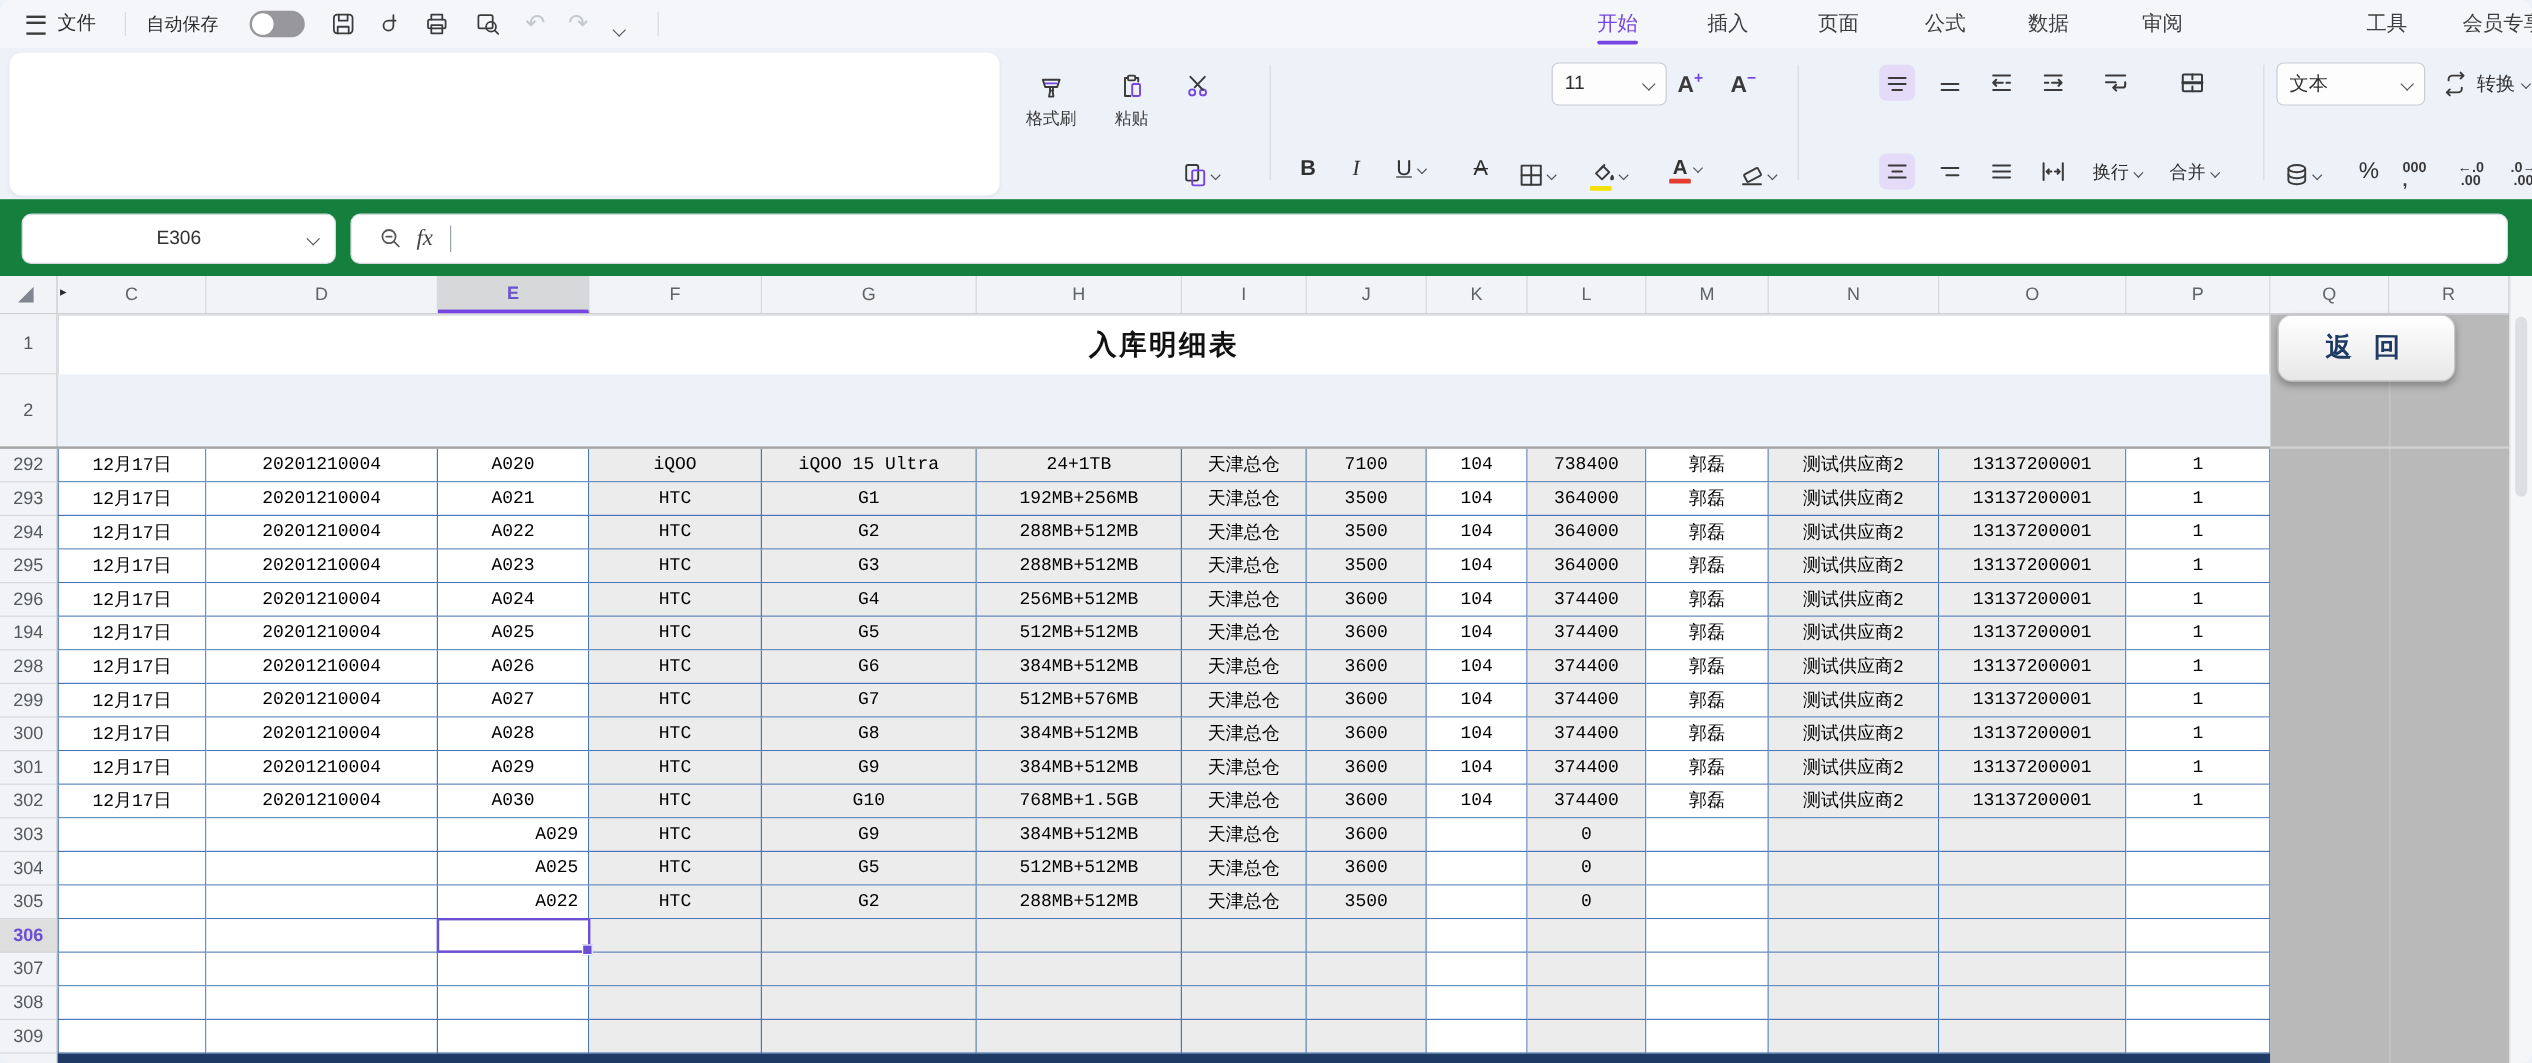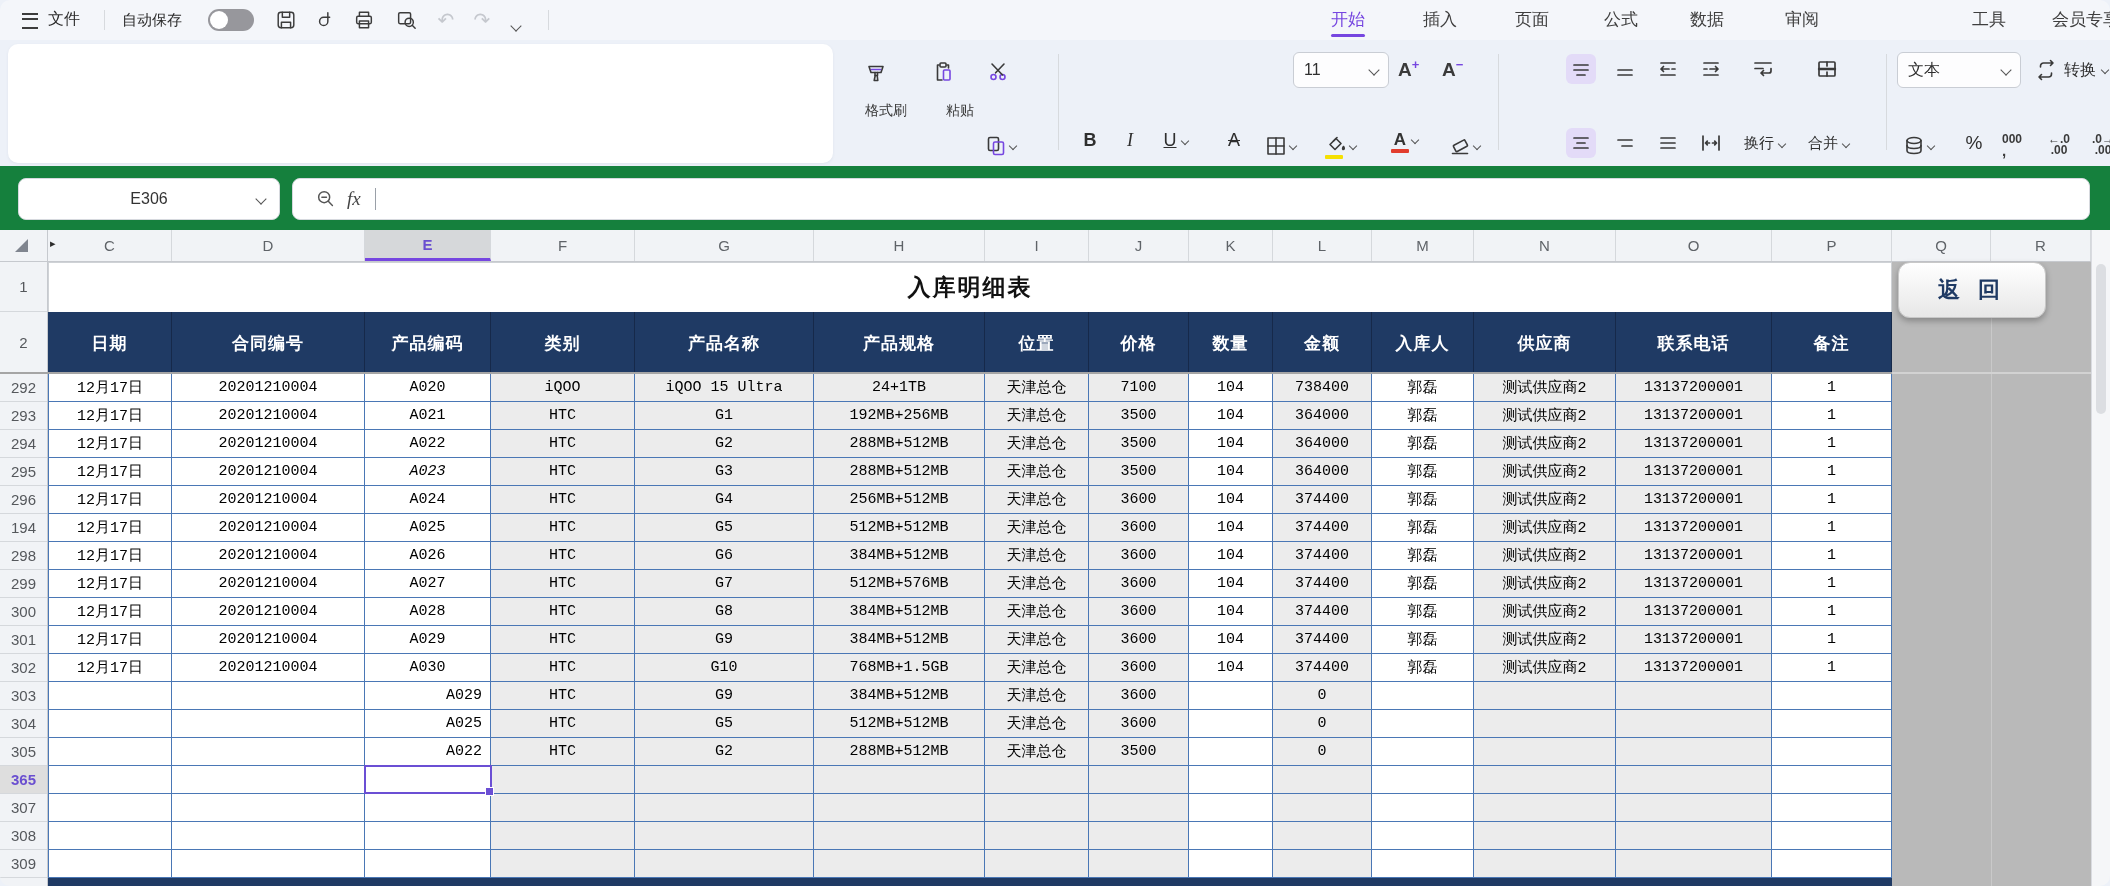--- a/index.html
+++ b/index.html
@@ -29,21 +29,21 @@
   .tab{position:absolute;top:8px;font-size:17px;color:#3e3e3e;white-space:nowrap;}
   .tab.active{color:#7646e0;font-weight:normal;}
   .tab.active::after{content:"";position:absolute;left:0;right:0;bottom:-6px;height:3px;
                      border-radius:2px;background:#7646e0;}
   
   .ribbon{left:0;top:40px;width:2110px;height:126px;background:#edf1f8;}
   .whitepanel{left:8px;top:4px;width:825px;height:119px;background:#fff;border-radius:10px;
               box-shadow:0 1px 3px rgba(80,90,110,.08);}
   .rdiv{top:14px;height:96px;}
   .bigbtn{top:14px;width:62px;height:98px;text-align:center;}
-  .bigbtn .blab{margin-top:16px;font-size:14px;color:#3a3a3a;text-align:right;}
+  .bigbtn .blab{margin-top:4px;font-size:14px;color:#3a3a3a;}
   .ic{display:flex;align-items:center;justify-content:center;width:28px;height:28px;}
   .ic svg{width:24px;height:24px;stroke:#3a3a3a;fill:none;stroke-width:1.6;
           stroke-linecap:round;stroke-linejoin:round;}
   .ic .pp{stroke:#7646e0;}
   .sel-box{height:36px;background:#fdfdfe;border:1px solid #c9cdd4;border-radius:6px;
            display:flex;align-items:center;font-size:16px;color:#2f2f2f;padding:0 10px;box-sizing:border-box;}
   .sel-box .chev{margin-left:auto;}
   .ribtxt{font-size:16px;color:#2f2f2f;}
   .afont{font-size:19px;font-weight:bold;color:#3a3a3a;}
   .sup{color:#7646e0;font-weight:bold;font-size:13px;vertical-align:super;}
@@ -419,45 +419,29 @@
       <div class="rowcell" style="height: 28px;">296</div>
       <div class="rowcell" style="height: 28px;">194</div>
       <div class="rowcell" style="height: 28px;">298</div>
       <div class="rowcell" style="height: 28px;">299</div>
       <div class="rowcell" style="height: 28px;">300</div>
       <div class="rowcell" style="height: 28px;">301</div>
       <div class="rowcell" style="height: 28px;">302</div>
       <div class="rowcell" style="height: 28px;">303</div>
       <div class="rowcell" style="height: 28px;">304</div>
       <div class="rowcell" style="height: 28px;">305</div>
-      <div class="rowcell sel" style="height: 28px;">365</div>
+      <div class="rowcell sel" style="height: 28px;">306</div>
       <div class="rowcell" style="height: 28px;">307</div>
       <div class="rowcell" style="height: 28px;">308</div>
       <div class="rowcell" style="height: 28px;">309</div>
     </div>
 
   <div class="abs titlerow">
     <span class="titletext">入库明细表</span>
   </div>
-  <div class="abs hdrrow">
-      <div class="hdrcell" style="width: 124px;">日期</div>
-      <div class="hdrcell" style="width: 193px;">合同编号</div>
-      <div class="hdrcell" style="width: 126px;">产品编码</div>
-      <div class="hdrcell" style="width: 144px;">类别</div>
-      <div class="hdrcell" style="width: 179px;">产品名称</div>
-      <div class="hdrcell" style="width: 171px;">产品规格</div>
-      <div class="hdrcell" style="width: 104px;">位置</div>
-      <div class="hdrcell" style="width: 100px;">价格</div>
-      <div class="hdrcell" style="width: 84px;">数量</div>
-      <div class="hdrcell" style="width: 99px;">金额</div>
-      <div class="hdrcell" style="width: 102px;">入库人</div>
-      <div class="hdrcell" style="width: 142px;">供应商</div>
-      <div class="hdrcell" style="width: 156px;">联系电话</div>
-      <div class="hdrcell" style="width: 120px;">备注</div>
-    </div>
   <div class="abs gridrows">
       <div class="grow">
         <div class="gcell" style="width: 124px;">12月17日</div>
         <div class="gcell" style="width: 193px;">20201210004</div>
         <div class="gcell" style="width: 126px;">A020</div>
         <div class="gcell gr" style="width: 144px;">iQOO</div>
         <div class="gcell gr" style="width: 179px;">iQOO 15 Ultra</div>
         <div class="gcell gr" style="width: 171px;">24+1TB</div>
         <div class="gcell gr" style="width: 104px;">天津总仓</div>
         <div class="gcell gr" style="width: 100px;">7100</div>
@@ -496,21 +480,21 @@
         <div class="gcell" style="width: 84px;">104</div>
         <div class="gcell gr" style="width: 99px;">364000</div>
         <div class="gcell" style="width: 102px;">郭磊</div>
         <div class="gcell gr" style="width: 142px;">测试供应商2</div>
         <div class="gcell gr" style="width: 156px;">13137200001</div>
         <div class="gcell" style="width: 120px;">1</div>
       </div>
       <div class="grow">
         <div class="gcell" style="width: 124px;">12月17日</div>
         <div class="gcell" style="width: 193px;">20201210004</div>
-        <div class="gcell" style="width: 126px; font-style: italic;">A023</div>
+        <div class="gcell" style="width: 126px;">A023</div>
         <div class="gcell gr" style="width: 144px;">HTC</div>
         <div class="gcell gr" style="width: 179px;">G3</div>
         <div class="gcell gr" style="width: 171px;">288MB+512MB</div>
         <div class="gcell gr" style="width: 104px;">天津总仓</div>
         <div class="gcell gr" style="width: 100px;">3500</div>
         <div class="gcell" style="width: 84px;">104</div>
         <div class="gcell gr" style="width: 99px;">364000</div>
         <div class="gcell" style="width: 102px;">郭磊</div>
         <div class="gcell gr" style="width: 142px;">测试供应商2</div>
         <div class="gcell gr" style="width: 156px;">13137200001</div>

